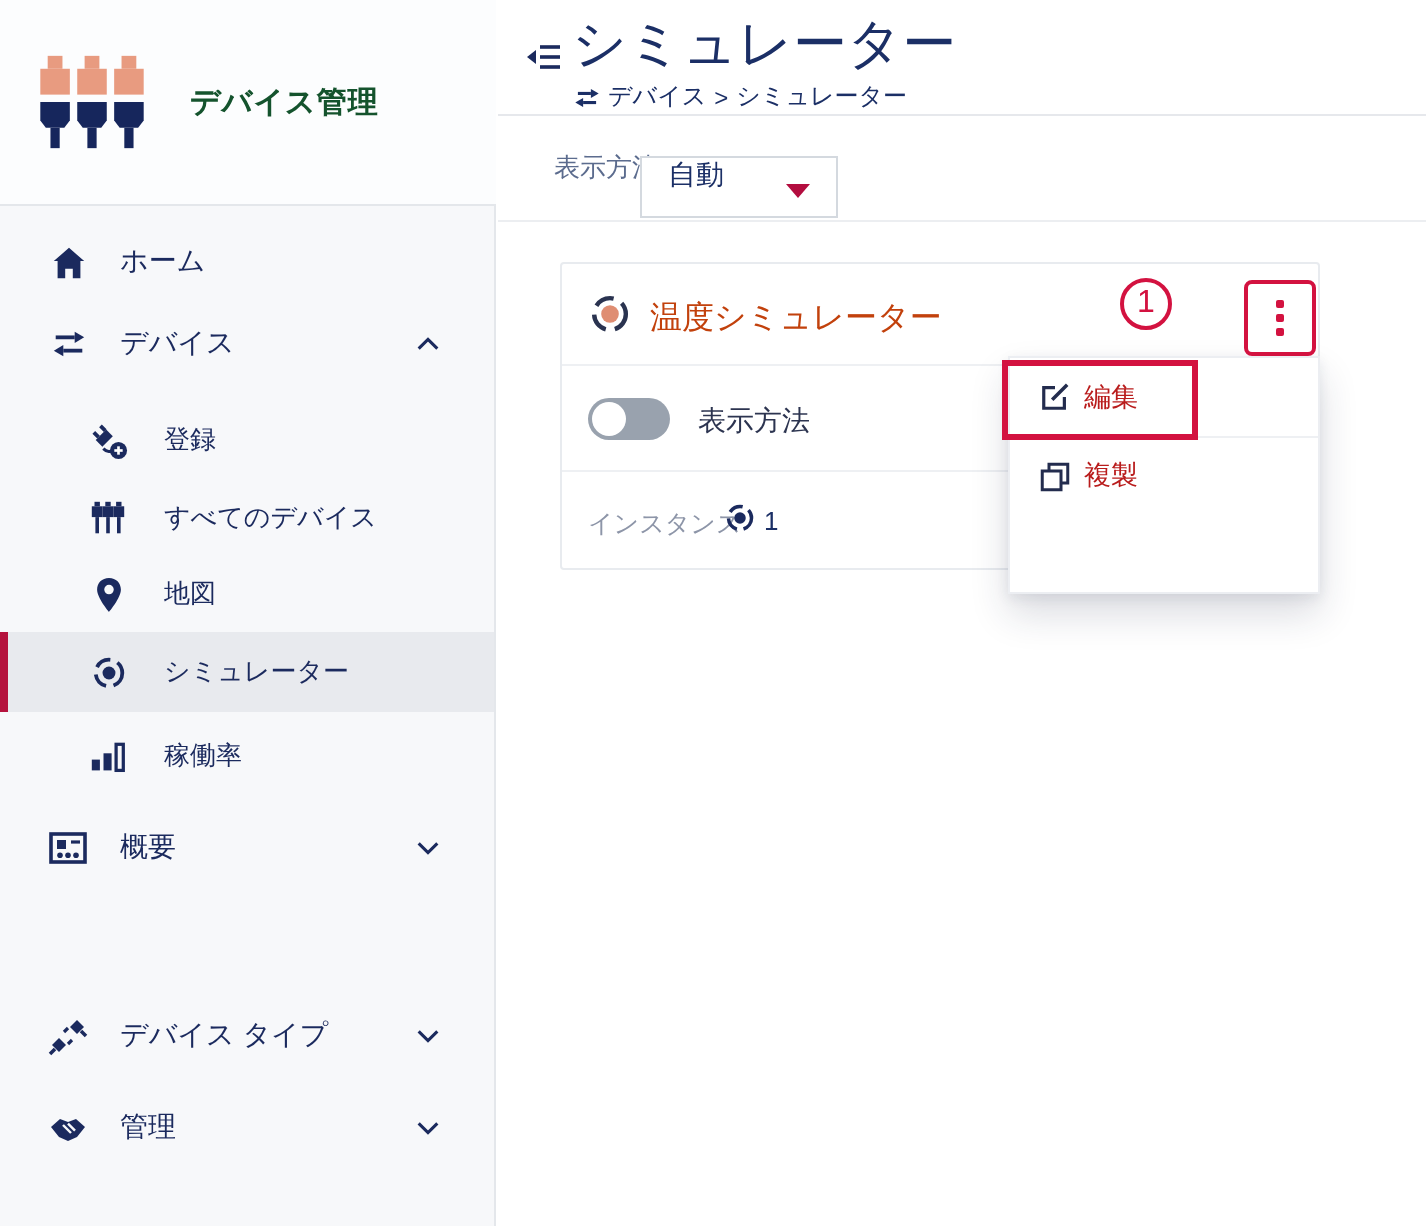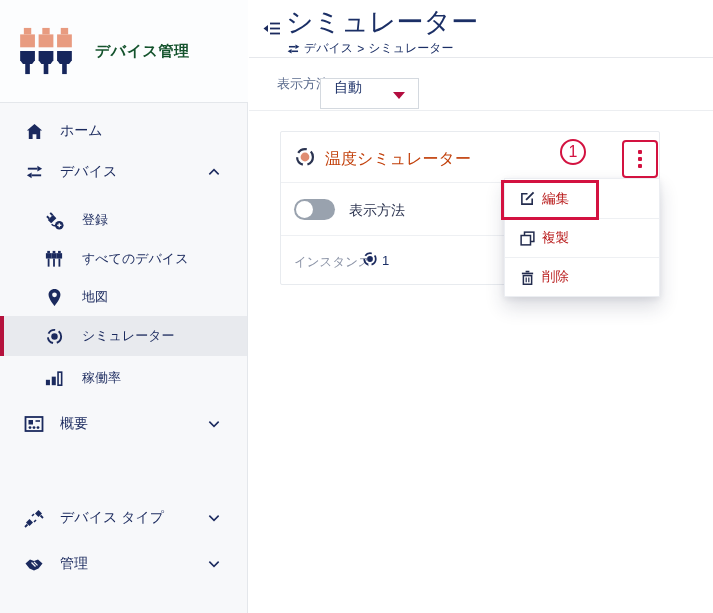--- a/index.html
+++ b/index.html
@@ -323,29 +323,17 @@
     </div>
     <div class="menu-item">
       <span class="micon">
         <svg width="15" height="15" viewBox="0 0 16 16">
           <rect x="4.8" y="1.2" width="10" height="10" fill="none" stroke="#232c4e" stroke-width="1.6"></rect>
           <rect x="1.2" y="4.8" width="10" height="10" fill="#ffffff" stroke="#232c4e" stroke-width="1.6"></rect>
         </svg>
       </span>
       <span class="mlabel">複製</span>
     </div>
-    <div class="menu-item">
-      <span class="micon">
-        <svg width="15" height="15" viewBox="0 0 16 16">
-          <rect x="6" y="0.8" width="4" height="1.8" fill="#232c4e"></rect>
-          <rect x="2" y="2.8" width="12" height="1.8" fill="#232c4e"></rect>
-          <rect x="3.6" y="6" width="8.8" height="9.2" fill="none" stroke="#232c4e" stroke-width="1.6"></rect>
-          <line x1="6.6" y1="8" x2="6.6" y2="13" stroke="#232c4e" stroke-width="1.3"></line>
-          <line x1="9.4" y1="8" x2="9.4" y2="13" stroke="#232c4e" stroke-width="1.3"></line>
-        </svg>
-      </span>
-      <span class="mlabel">削除</span>
-    </div>
   </div>
 
   <div class="edit-annotation" style="left:252px"></div>
 
 </div>
 
 </body></html>

